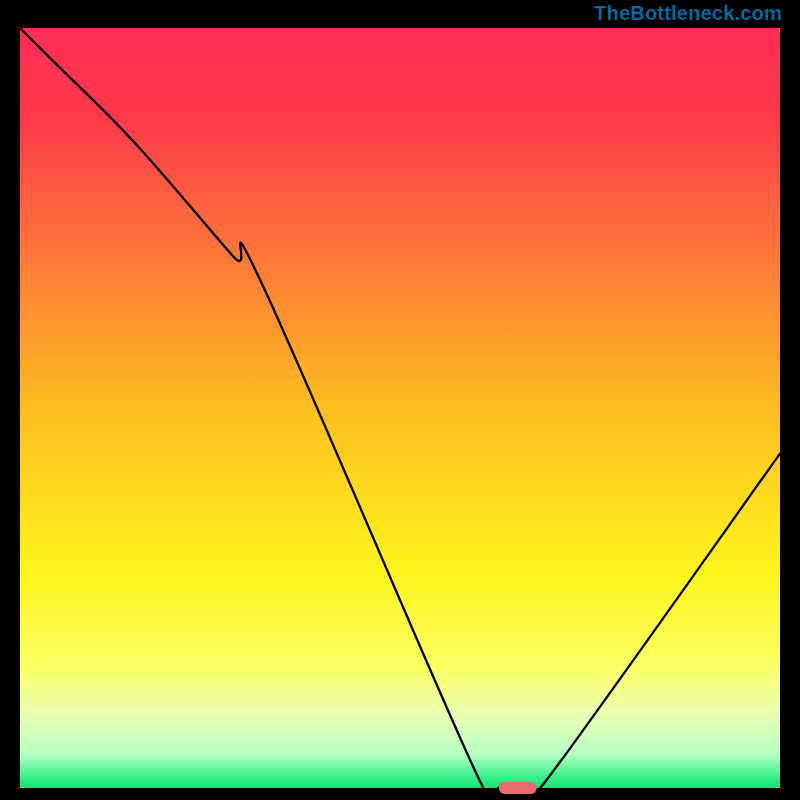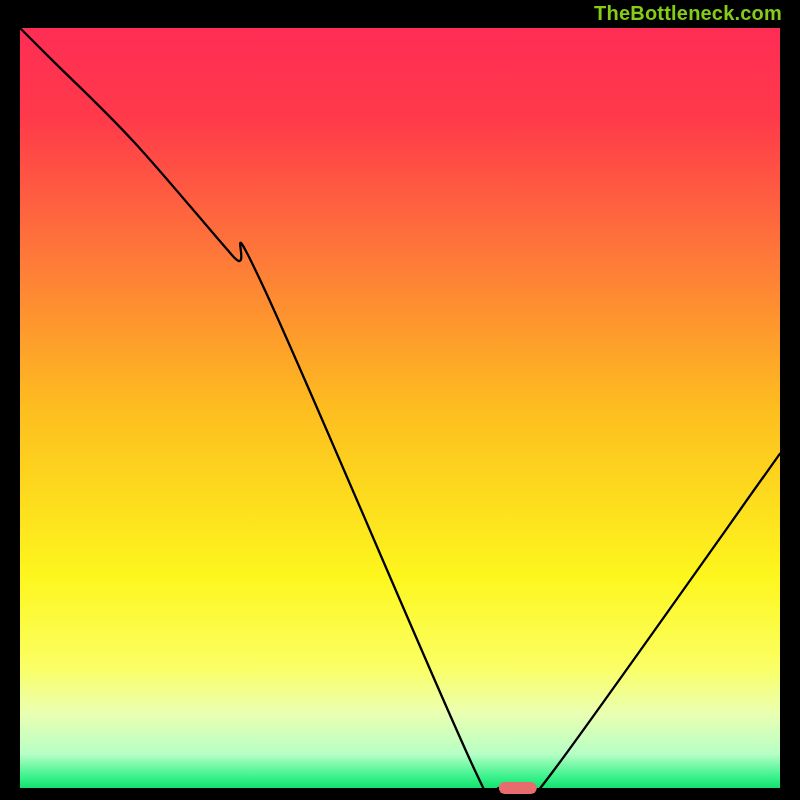--- a/index.html
+++ b/index.html
@@ -16,21 +16,21 @@
     height: 800px;
     background: #000;
   }
   .watermark {
     position: absolute;
     top: 2px;
     right: 18px;
     font-family: Arial, Helvetica, sans-serif;
     font-size: 20px;
     font-weight: 600;
-    color: #84cc16;
+    color: #0369a1;
     letter-spacing: 0.2px;
     user-select: none;
   }
   svg.plot {
     position: absolute;
     left: 0;
     top: 0;
   }
 </style>
 </head>

